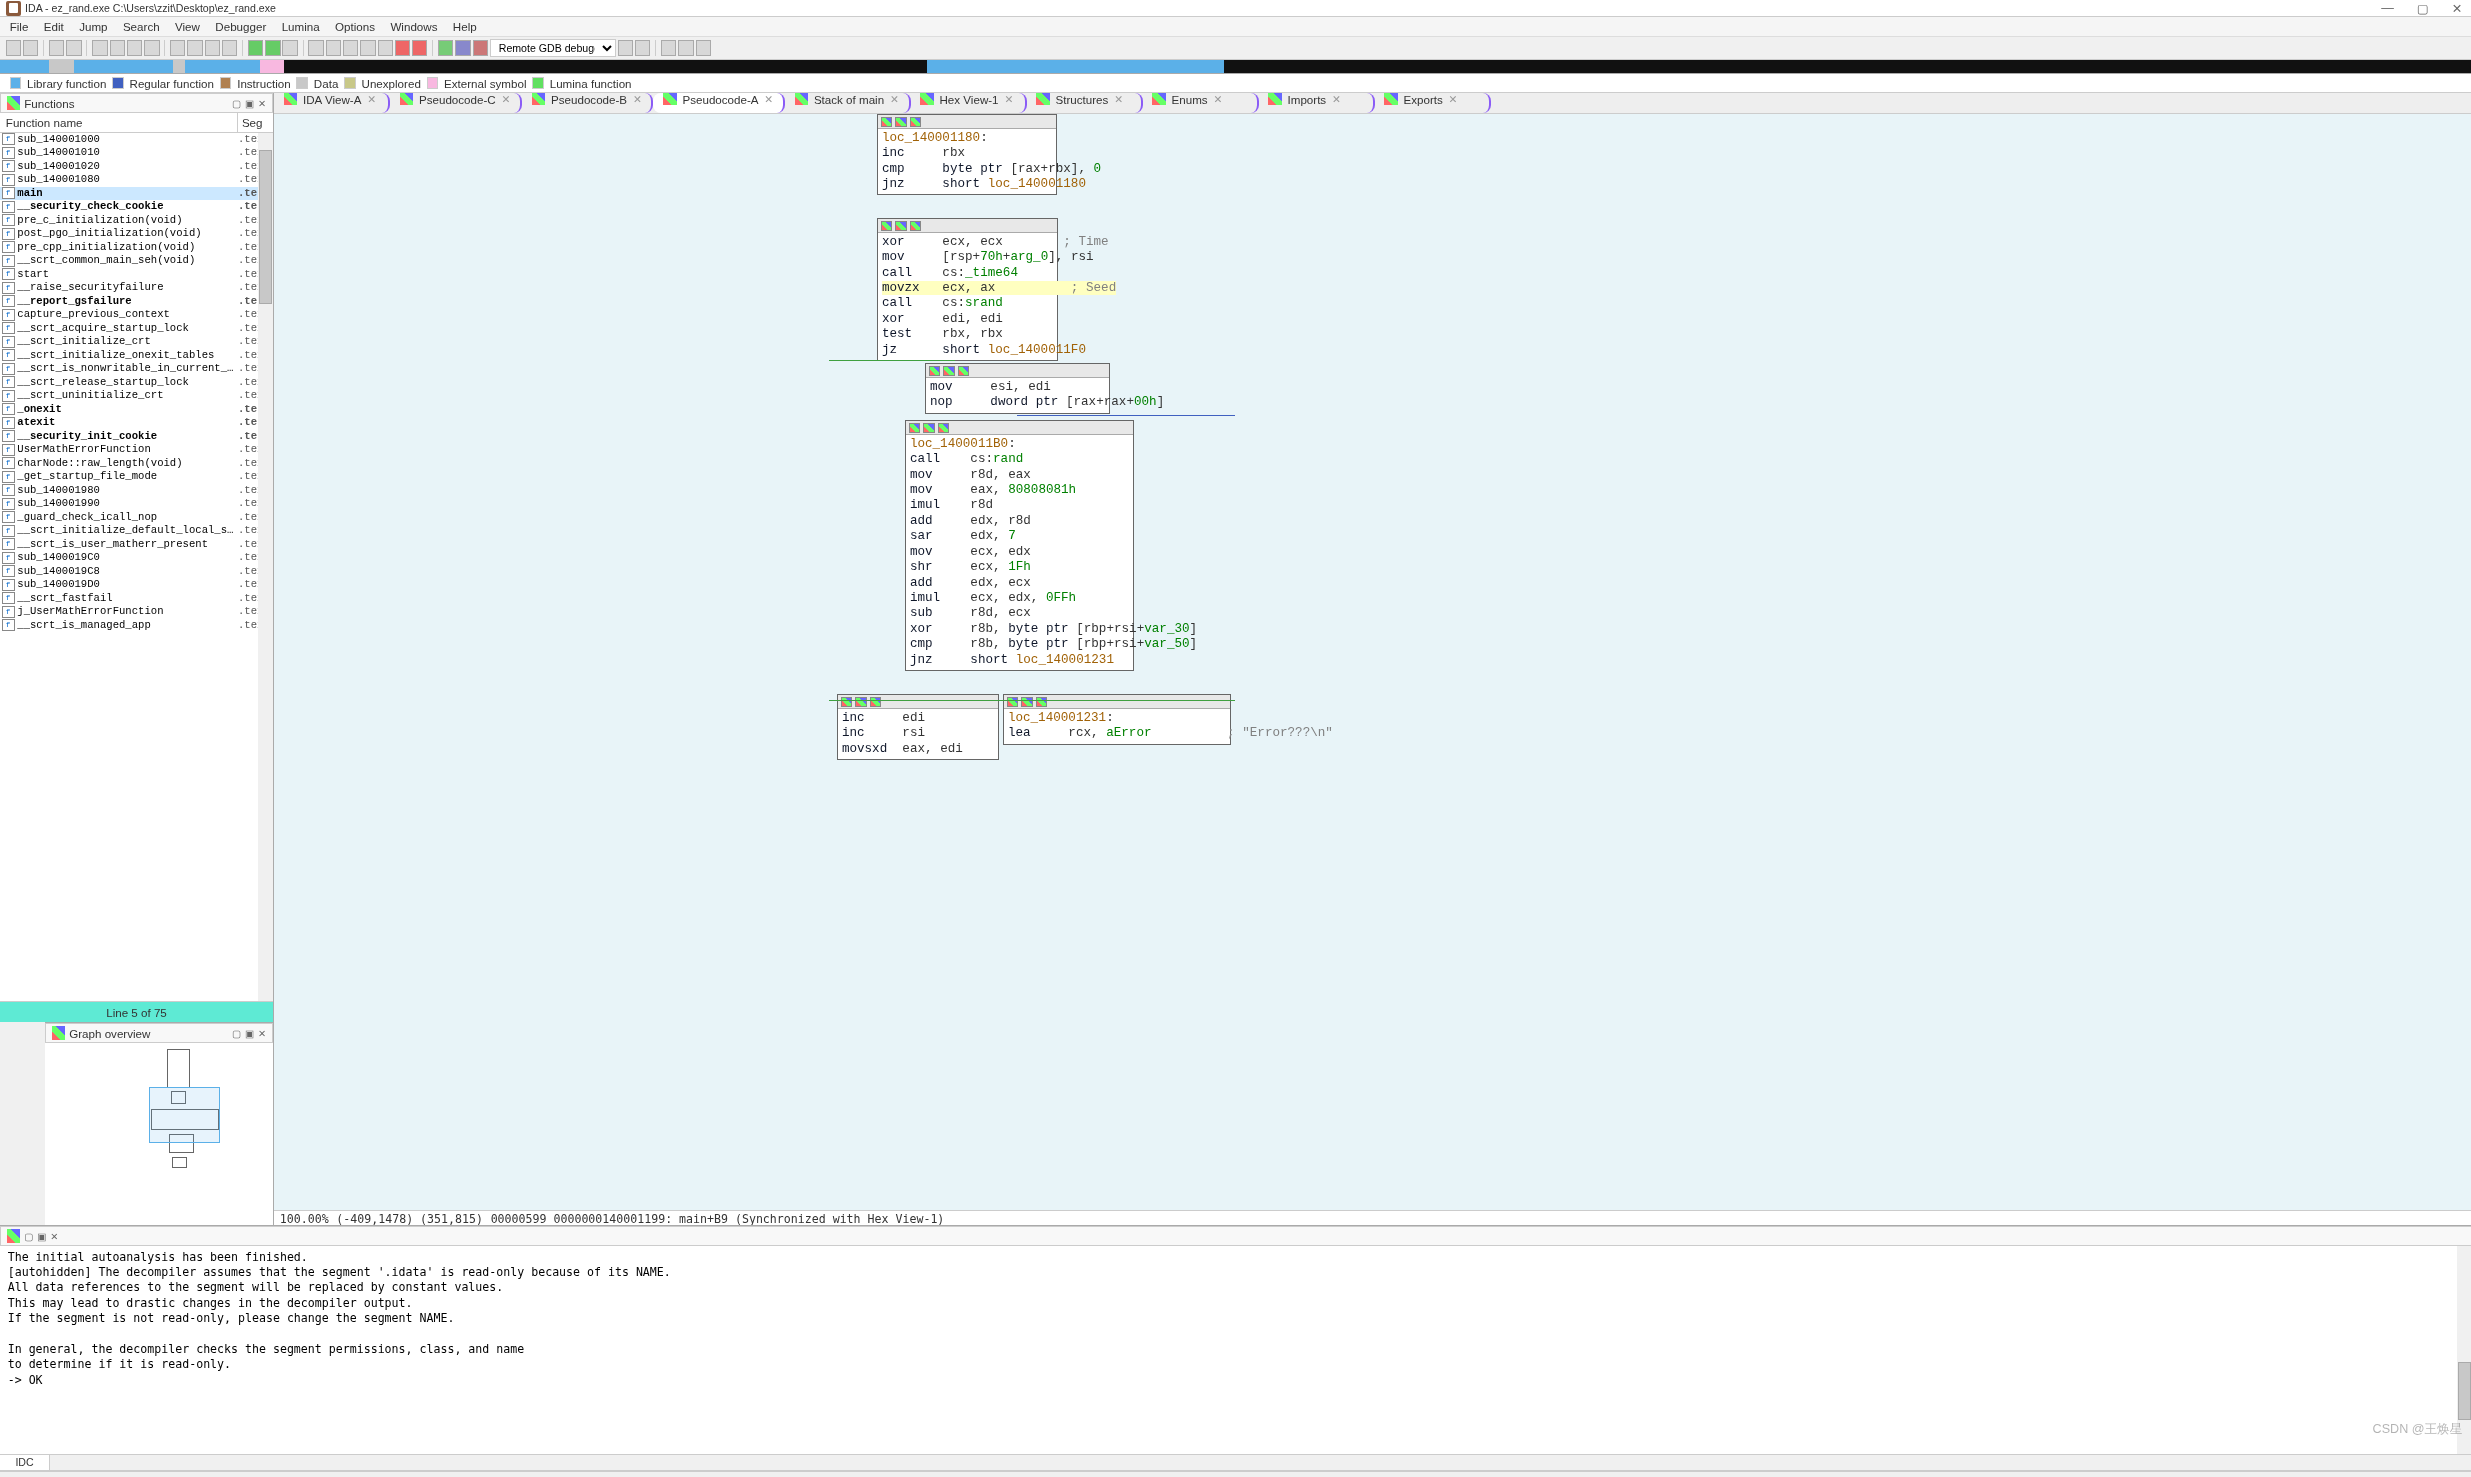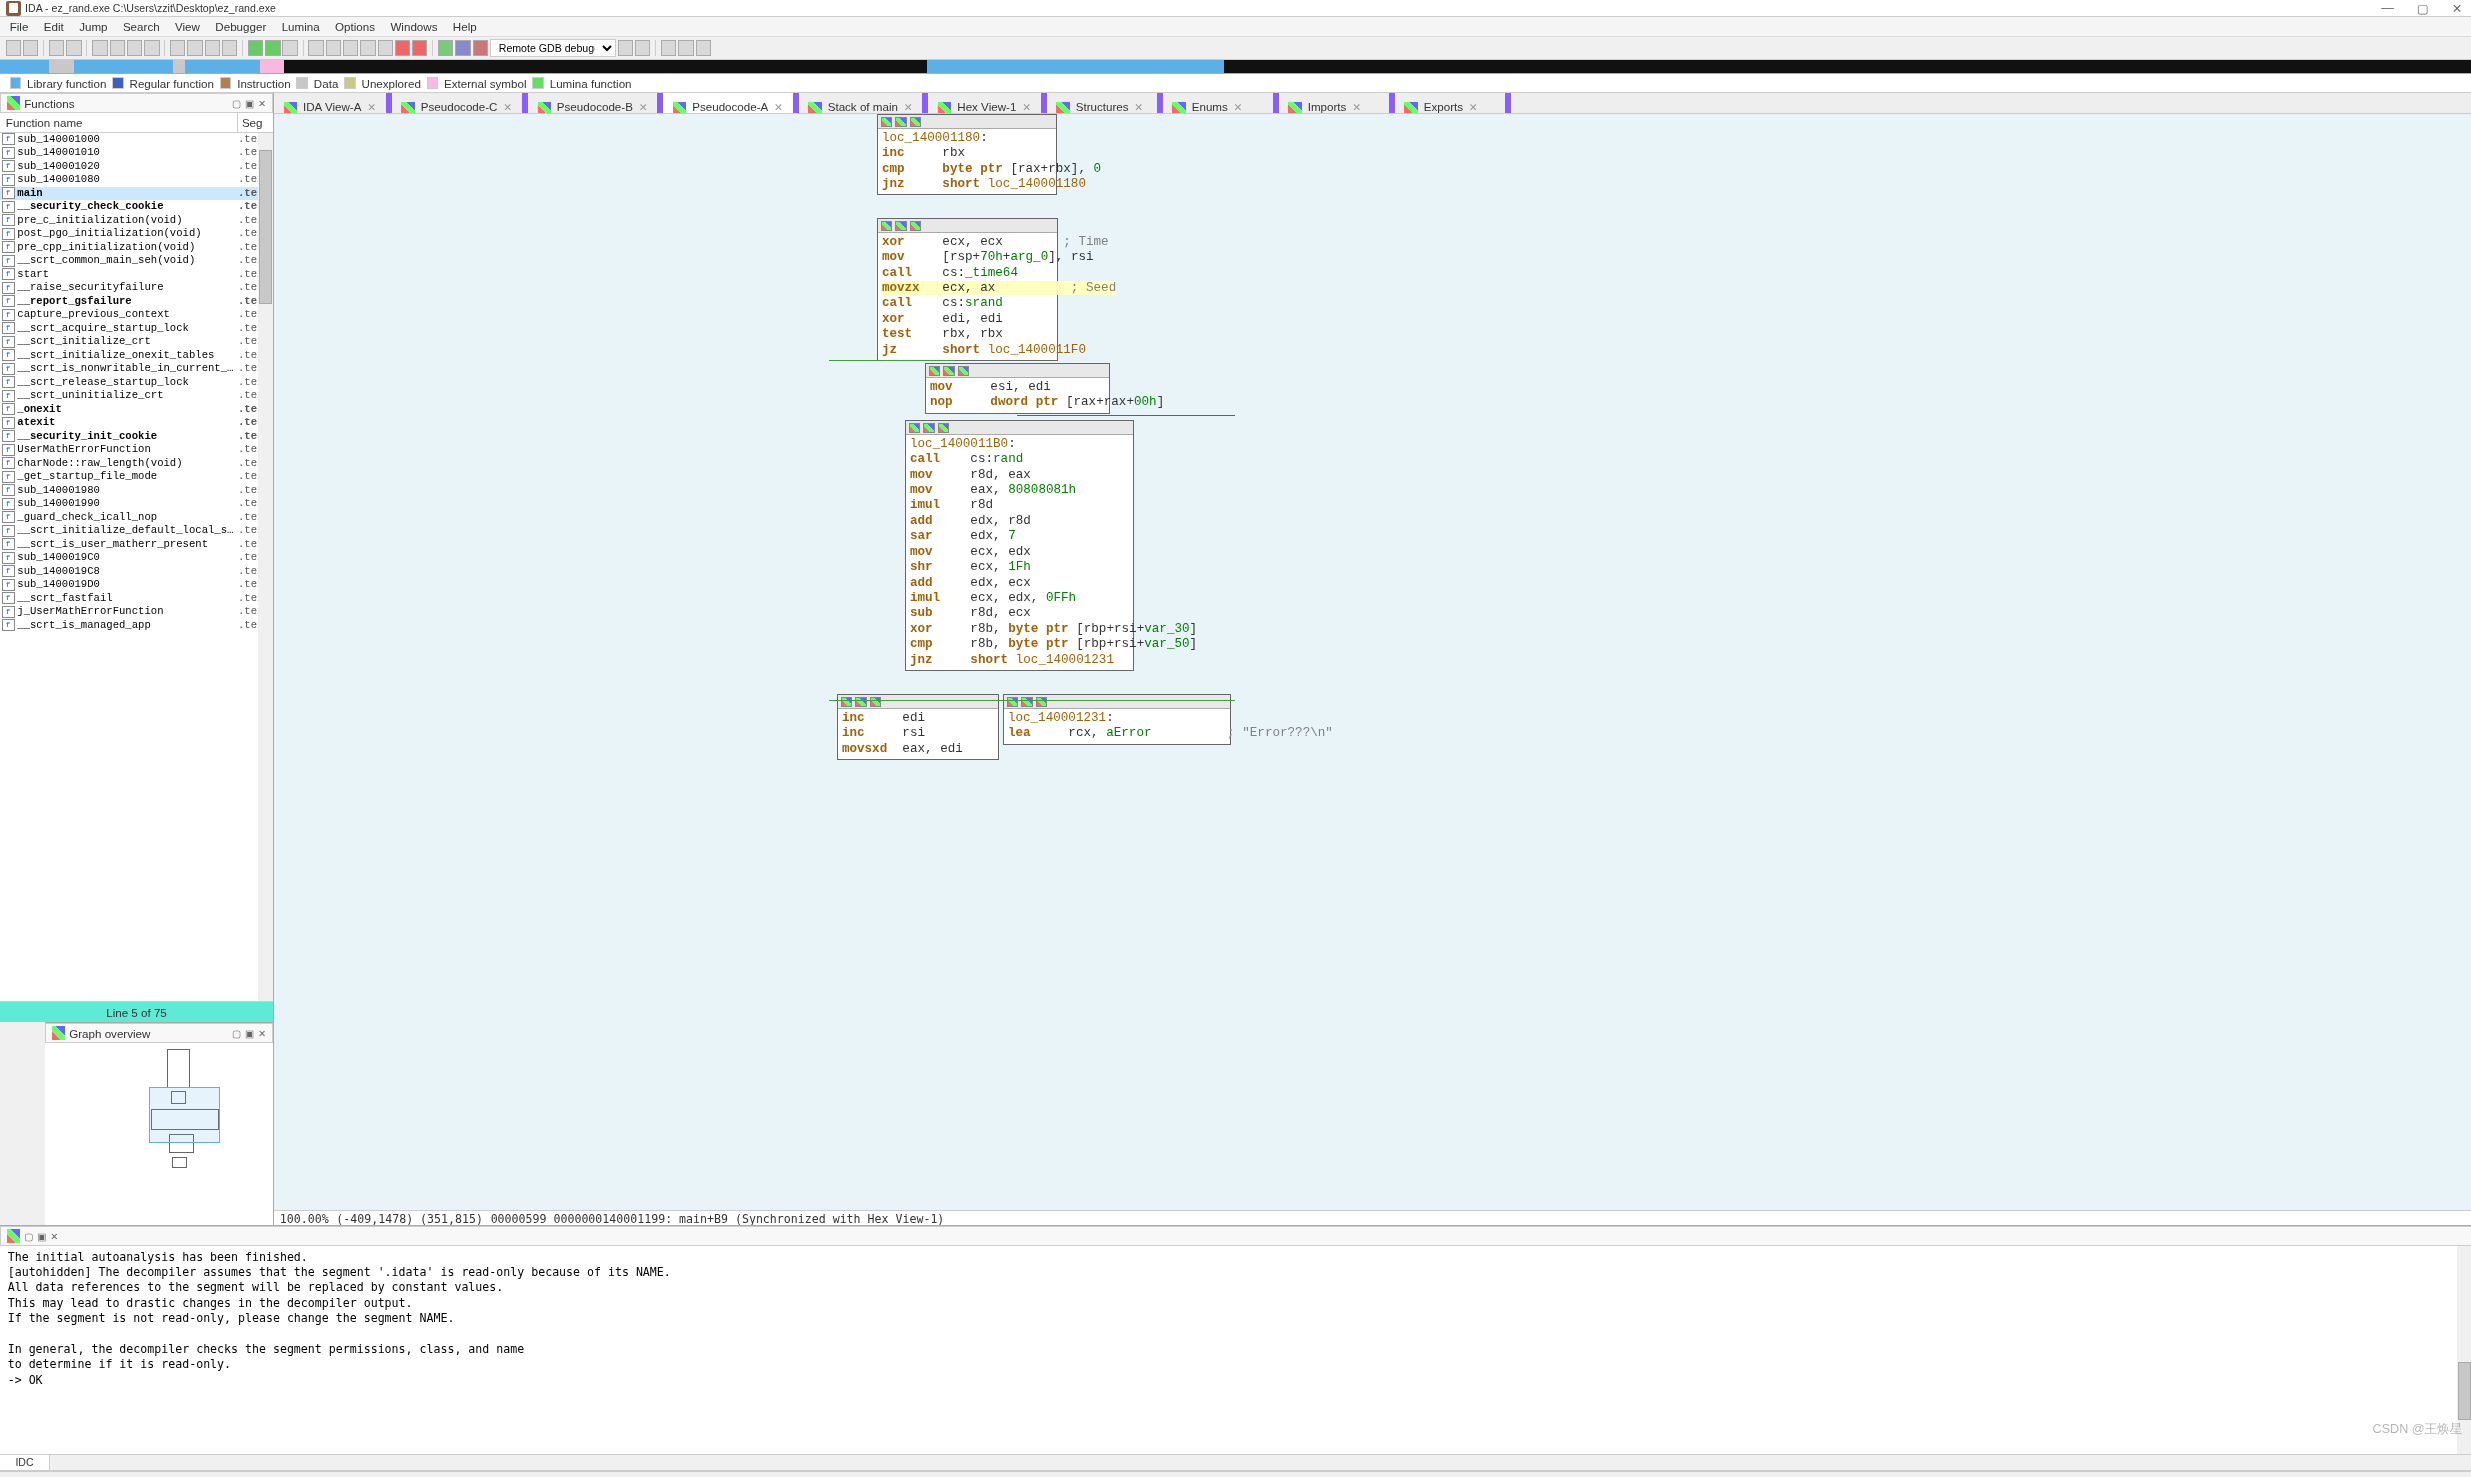--- a/index.html
+++ b/index.html
@@ -50,31 +50,31 @@
 .fn-row.bold .sg { font-weight:bold; }
 .scrollbar-track { position:absolute; right:0; top:0; width:15.4px; height:100%; background:#f0f0f0; }
 .scrollbar-thumb { position:absolute; left:1px; width:13.5px; background:#c8c8c8; border:1px solid #aaa; }
 .status-line { padding:3.9px 7.7px; background:#5eead4; border-top:1px solid #ccc; font-size:11.6px;text-align:center; }
 .graph-ov { flex:0 0 203px; border-top:1px solid #aaa; display:flex; flex-direction:column;margin-left:45px; }
 .graph-ov-body { flex:1; background:#fff; position:relative; }
 .ov-node { position:absolute; background:#fff; border:1px solid #666; }
 .ov-frame { position:absolute; border:1px solid #5bb0e8; background:rgba(91,176,232,0.15); }
 .right-col { flex:1; display:flex; flex-direction:column; }
 .tabstrip { display:flex; background:#eee; border-bottom:1px solid #ccc; height:21px; }
-.tab { display:flex; align-items:flex-end; padding:0 9.7px; border-right:6px solid #8b5cf6; font-size:11.6px; gap:5.8px; min-width:116px; }
+.tab { display:flex; align-items:flex-start; padding:0 9.7px; border-right:2px solid #8b5cf6; font-size:11.6px; gap:5.8px; min-width:116px;border-radius:8px; }
 .tab.active { background:#fff; }
 .tab .ico-t { width:13.5px; height:11.6px; background:linear-gradient(45deg,#f66 33%,#6f6 33%,#6f6 66%,#66f 66%); }
 .tab .close { color:#999; font-size:10.6px; }
 .graph-area { flex:1; background:#e8f4f8; position:relative; overflow:hidden; }
 .asm-node { position:absolute; background:#fff; border:1px solid #666; }
 .asm-hdr { height:13.5px; background:#e8e8e8; border-bottom:1px solid #aaa; display:flex; align-items:center; padding:0 2.9px; gap:2.9px; }
 .asm-hdr .b { width:11.6px; height:9.7px; background:linear-gradient(45deg,#f66 33%,#6f6 33%,#6f6 66%,#66f 66%); border:1px solid #888; }
 .asm-body { padding:1.9px 3.9px; font-family:Consolas,"Courier New",monospace; font-size:12.6px; line-height:15.4px; }
 .asm-body div { white-space:pre; }
-.mn { color:#a16207;font-weight:bold; }
+.mn { color:#0f172a; }
 .num { color:#008000; }
 .lbl { color:#a16207;margin-top:8px; }
 .cm { color:#808080; font-style:normal; }
 .hl { background:#ffffc0; }
 .arrow { position:absolute; height:1px; }
 .arrow.green { background:#40a040; }
 .arrow.blue { background:#4060c0; }
 .arrow-v { position:absolute; width:1px; }
 .coord-bar { position:absolute; bottom:0; left:0; right:0; height:15.4px; background:#fff; border-top:1px solid #ccc; font-family:Consolas,monospace; font-size:11.6px; padding:1px 5.8px; display:flex; gap:7.7px; }
 .output-panel { border-top:1.9px solid #aaa; background:#fff; display:flex; flex-direction:column; height:246px; }

